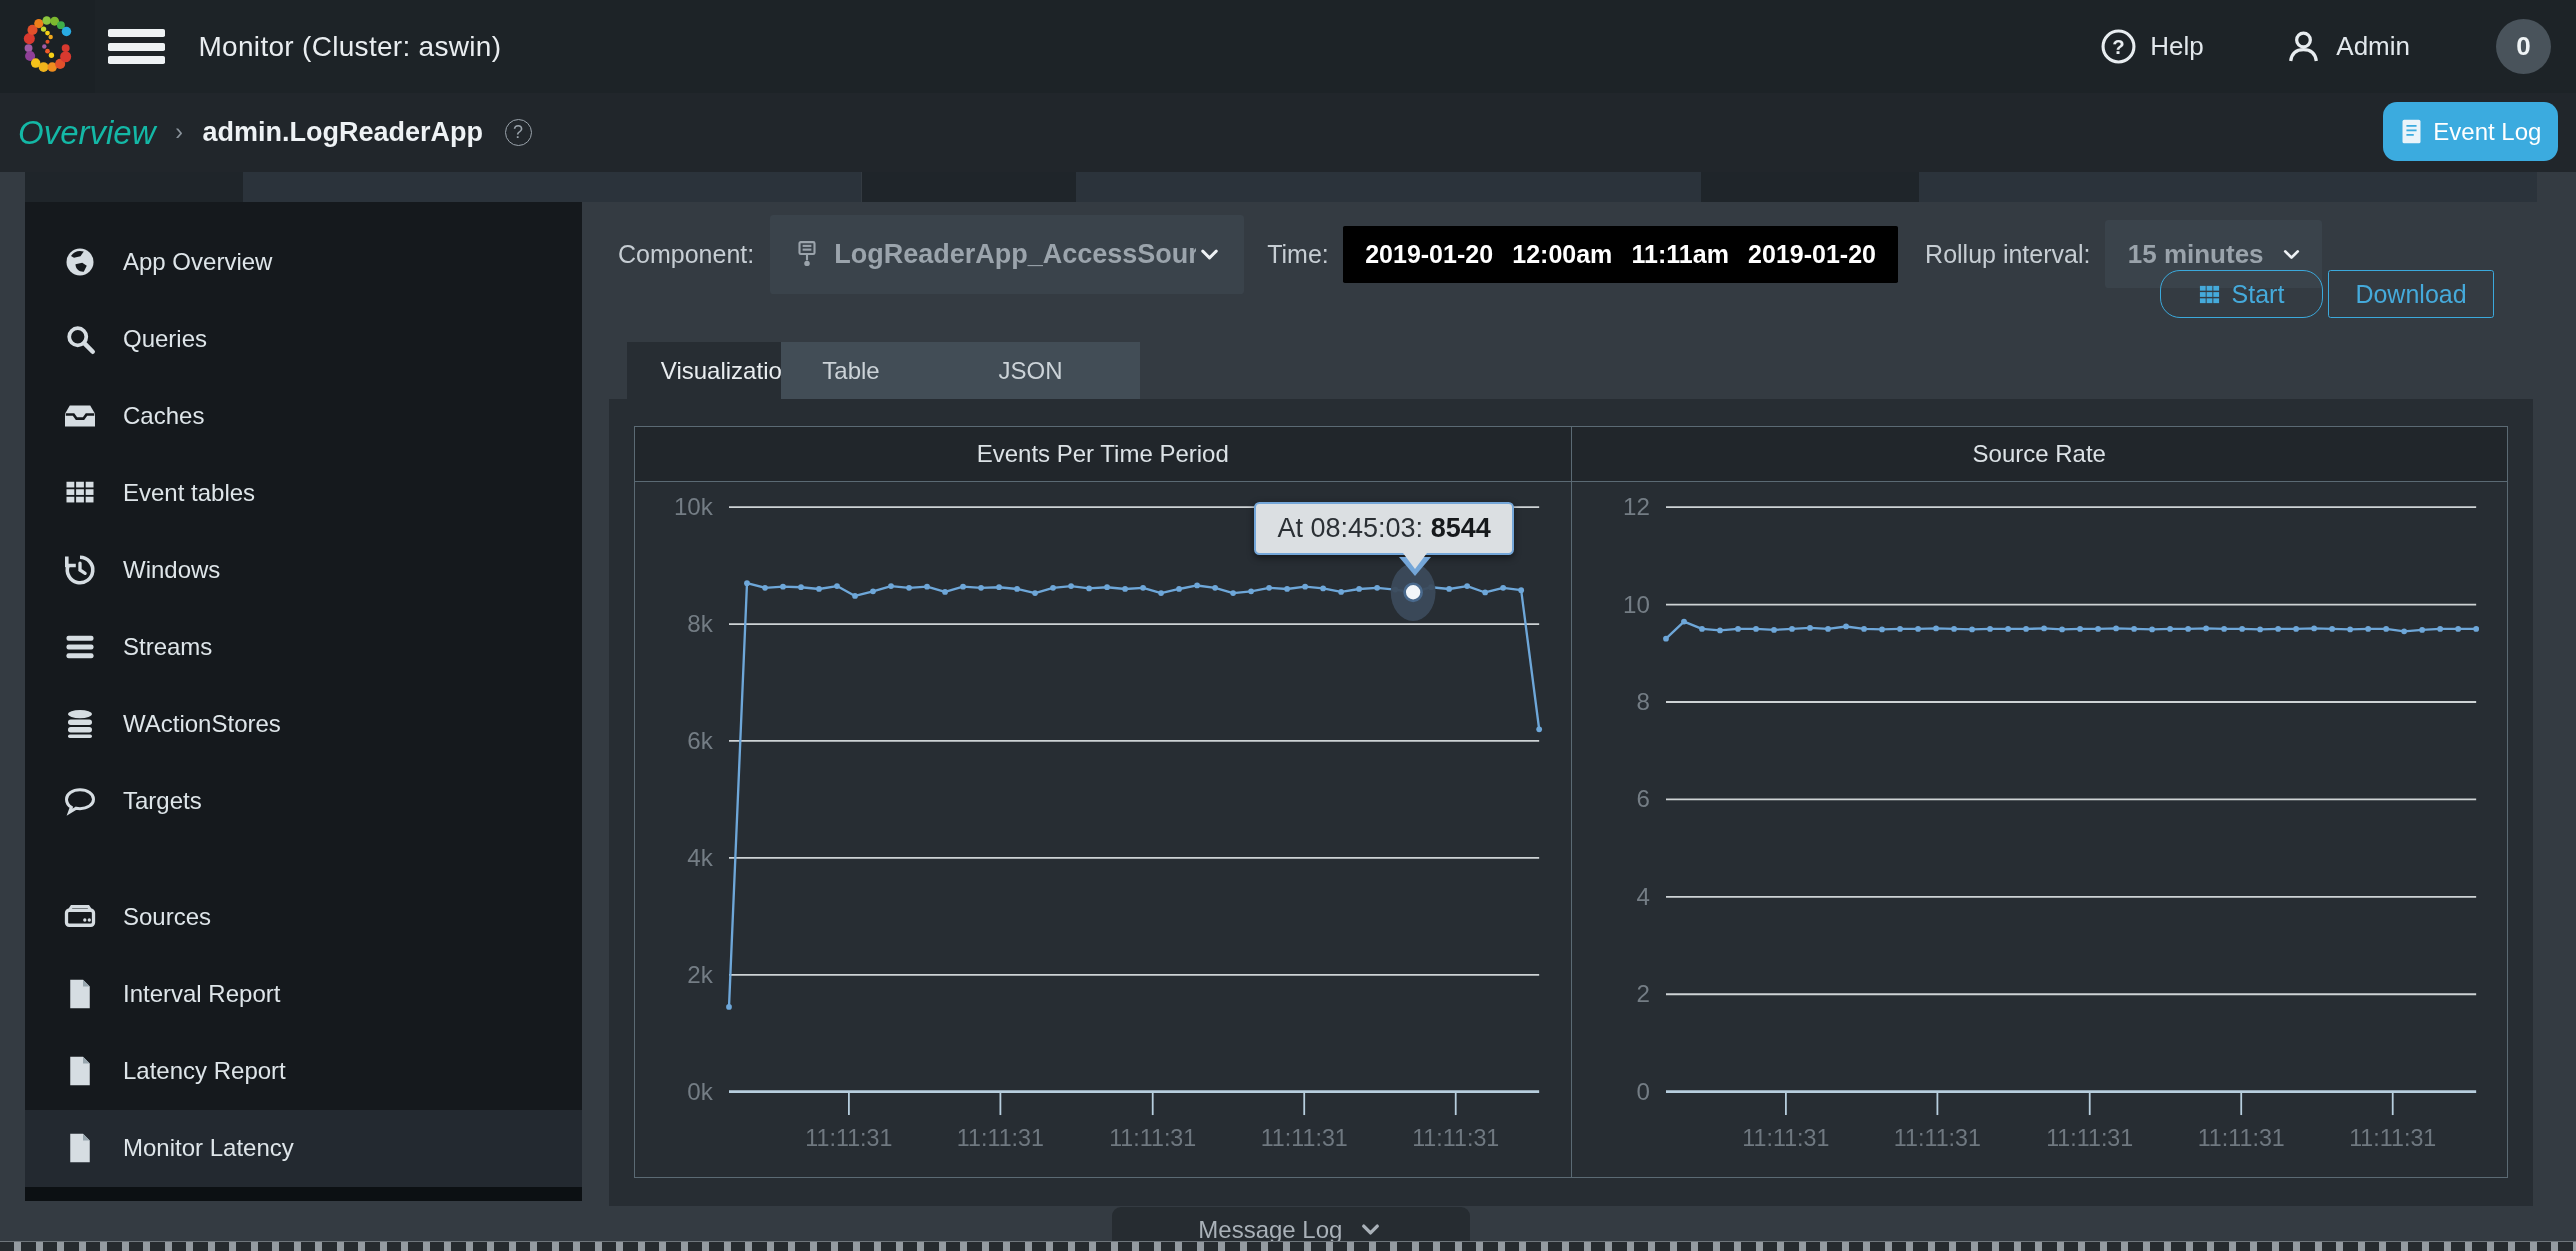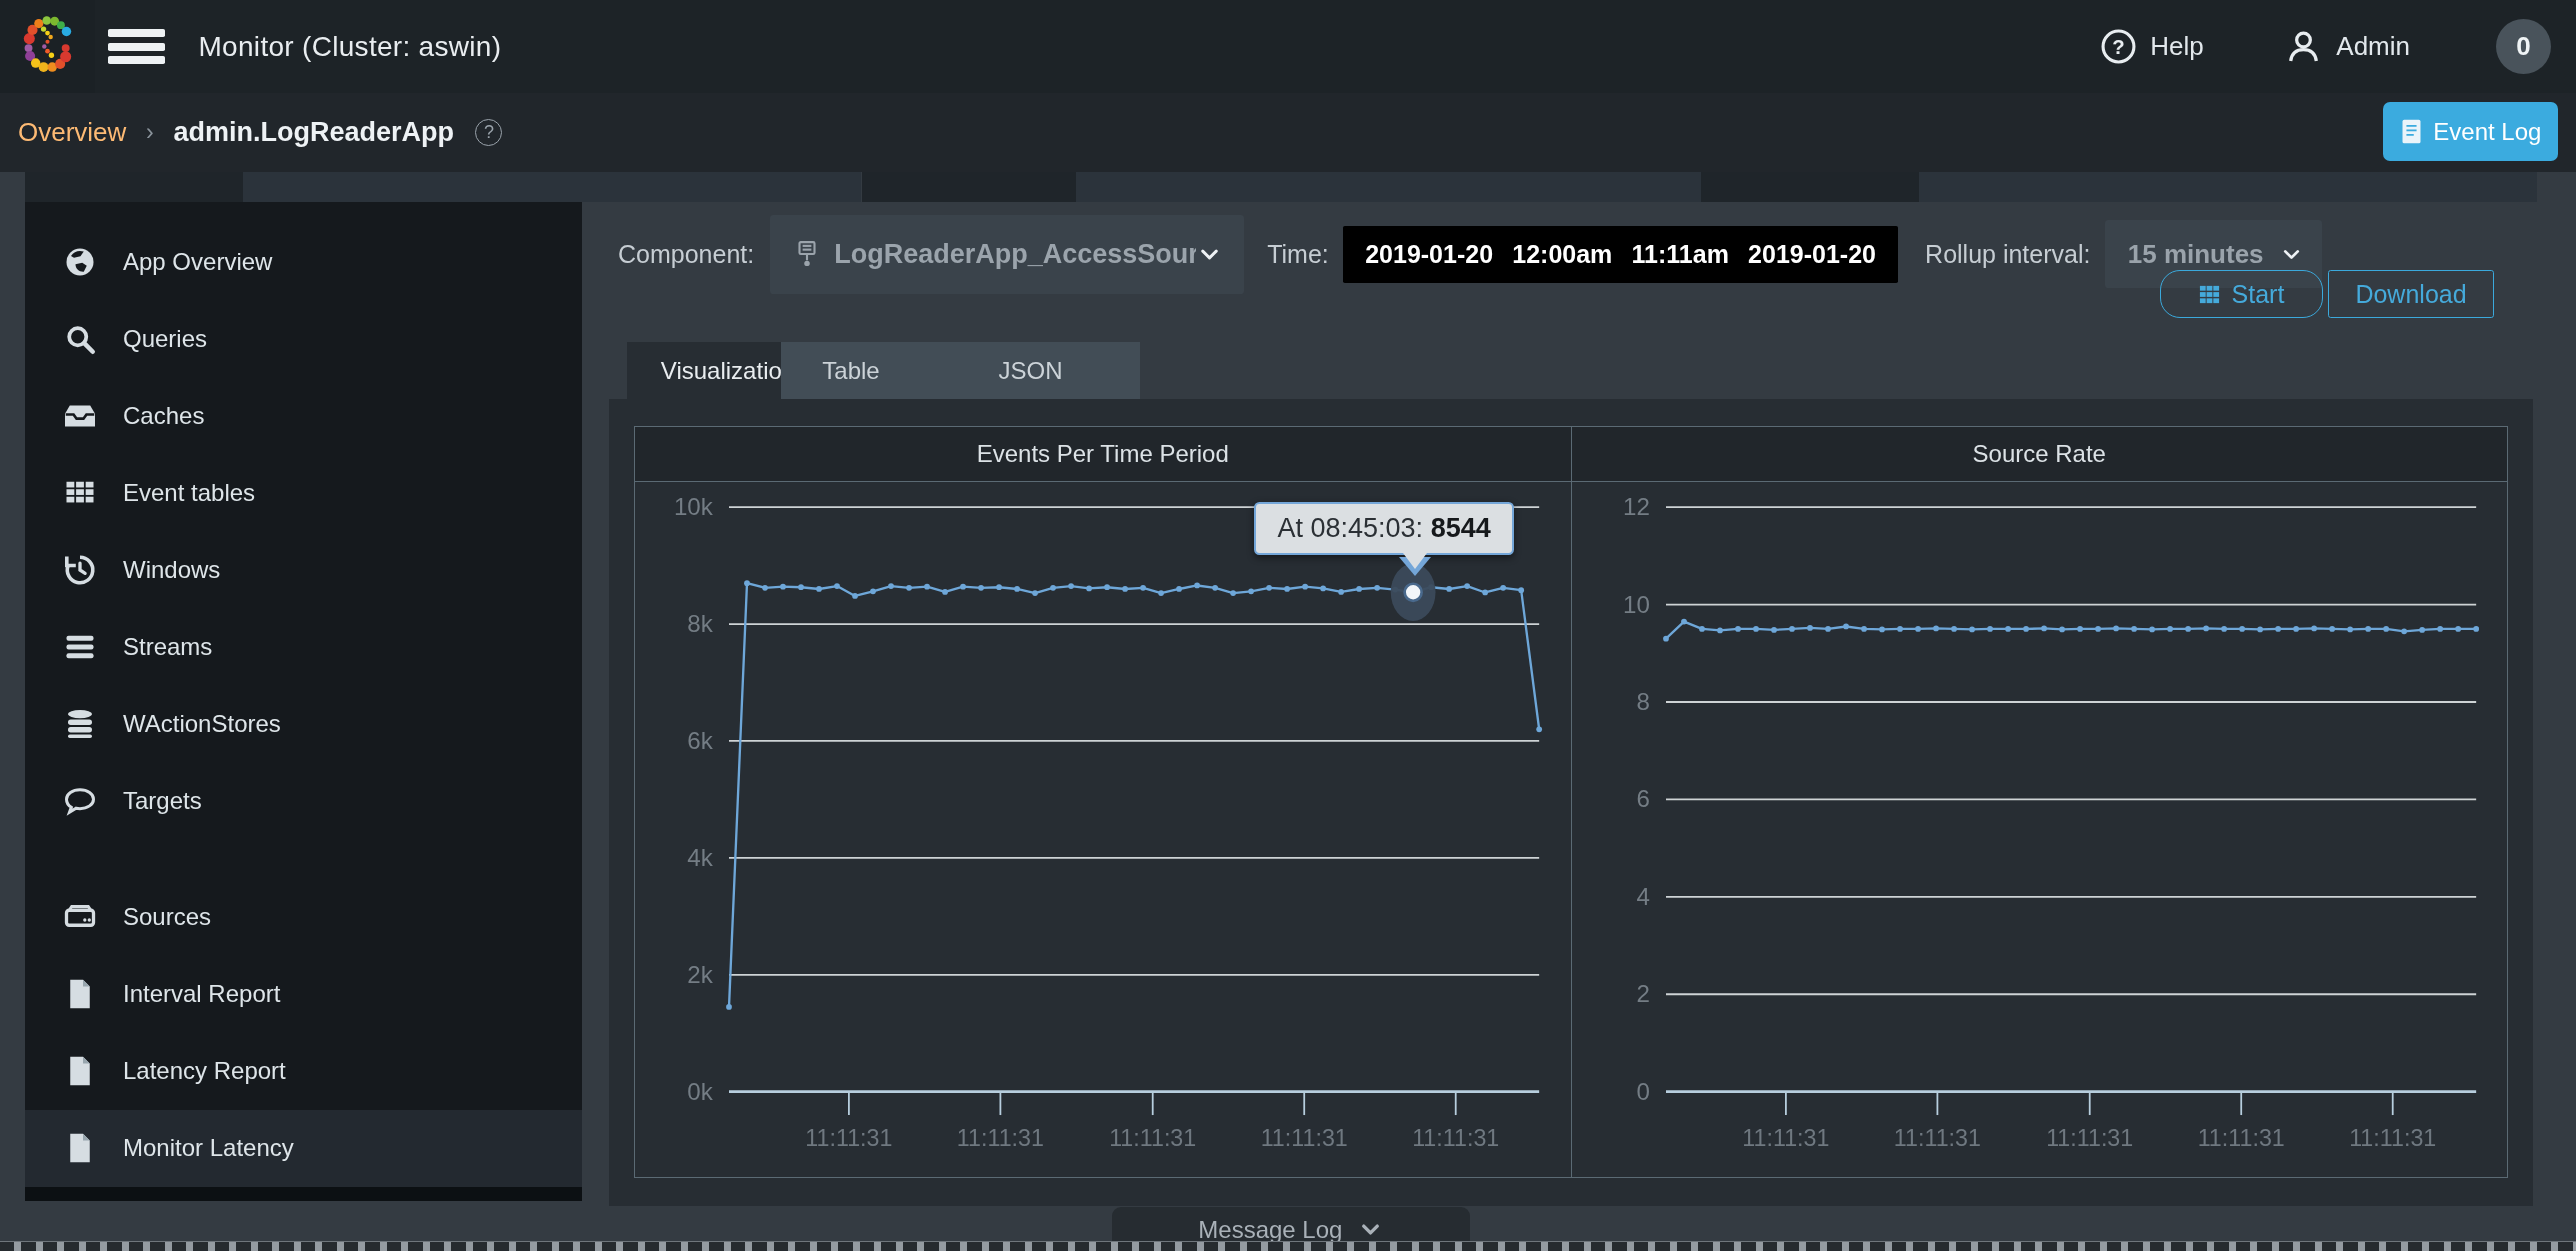--- a/index.html
+++ b/index.html
@@ -14,25 +14,25 @@
   .hamburger span{display:block;height:8px;border-radius:1.8px;background:#eef2f4;}
   .topbar-title{margin-left:34px;font-size:28px;color:#e9edf0;letter-spacing:0.3px;}
   .topbar-spacer{flex:1;}
   .tb-group{display:flex;align-items:center;gap:12.5px;color:#e2e8ec;font-size:26px;}
   .tb-group + .tb-group{margin-left:79px;}
   .badge{margin-left:86px;margin-right:25px;width:55px;height:55px;border-radius:50%;background:#49535b;color:#f0f4f6;font-size:26px;font-weight:bold;display:flex;align-items:center;justify-content:center;}
 
   
   .crumbbar{position:absolute;left:0;top:93px;width:2576px;height:79px;background:#21262b;display:flex;align-items:center;}
   .crumbs{display:flex;align-items:center;gap:19.7px;margin-left:18px;}
-  .crumb{font-size:26px;color:#fdba74;cursor:pointer;}
+  .crumb{font-size:33px;color:#14b8a6;cursor:pointer;font-style:italic;}
   .crumb-sep{font-size:23px;color:#8a939b;}
   .crumb-current{font-size:27px;font-weight:bold;color:#eef2f5;}
   .qmark{width:27px;height:27px;border:1.8px solid #9aa3ab;border-radius:50%;color:#9aa3ab;font-size:18px;display:flex;align-items:center;justify-content:center;margin-left:1.8px;}
-  .eventlog-btn{position:absolute;right:18px;top:9px;width:175px;height:59px;background:#3babdf;border:none;border-radius:7px;color:#fff;font-size:24px;font-family:inherit;display:flex;align-items:center;justify-content:center;gap:10.7px;cursor:pointer;}
+  .eventlog-btn{position:absolute;right:18px;top:9px;width:175px;height:59px;background:#3babdf;border:none;border-radius:14px;color:#fff;font-size:24px;font-family:inherit;display:flex;align-items:center;justify-content:center;gap:10.7px;cursor:pointer;}
 
   
   .pc{position:absolute;top:172px;height:30px;}
   .pc.dark{background:#1f252a;} .pc.mid{background:#2b333b;}
 
   
   .sidebar{position:absolute;left:25px;top:202px;width:557px;height:999px;background:#15191d;padding-top:21.5px;}
   .side-item{height:77px;display:flex;align-items:center;padding-left:34px;cursor:pointer;color:#dee5e9;}
   .side-item.active{background:#232930;}
   .side-item .ico{width:41px;height:36px;display:flex;align-items:center;justify-content:center;flex:none;}

